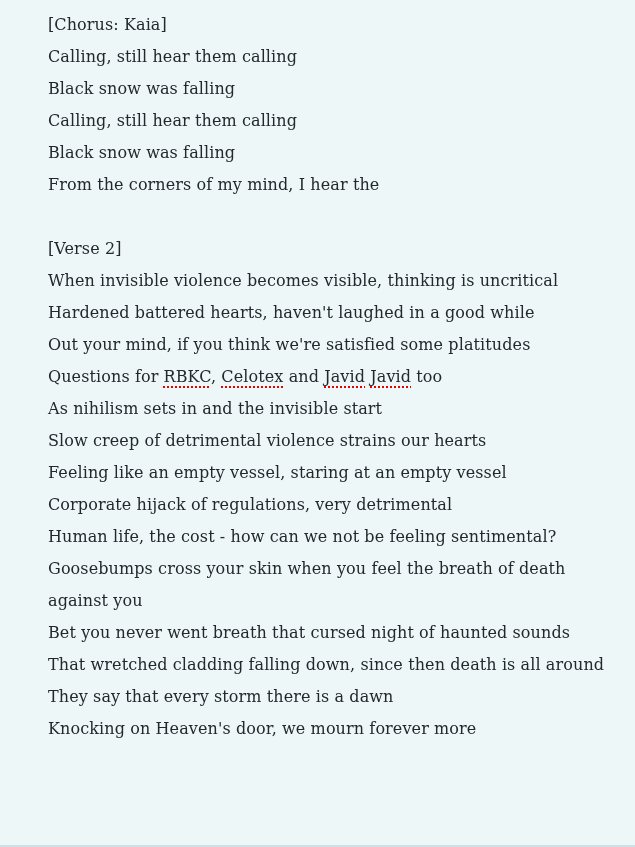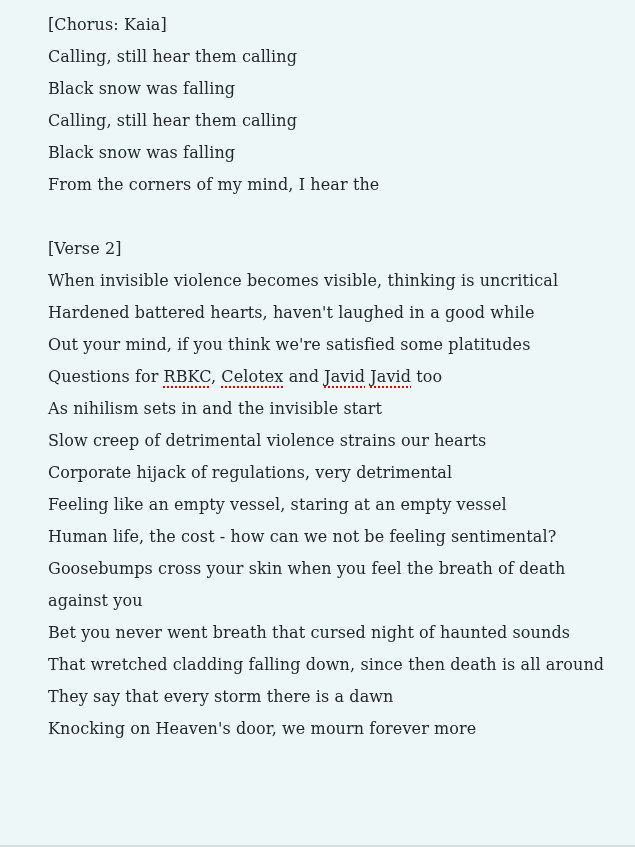--- a/index.html
+++ b/index.html
@@ -58,22 +58,22 @@
     <div class="lyric-line">Black snow was falling</div>
     <div class="lyric-line">From the corners of my mind, I hear the</div>
     <div class="section-spacer"></div>
     <div class="lyric-line">[Verse 2]</div>
     <div class="lyric-line">When invisible violence becomes visible, thinking is uncritical</div>
     <div class="lyric-line">Hardened battered hearts, haven't laughed in a good while</div>
     <div class="lyric-line">Out your mind, if you think we're satisfied some platitudes</div>
     <div class="lyric-line">Questions for <span class="misspell">RBKC</span>, <span class="misspell">Celotex</span> and <span class="misspell">Javid</span> <span class="misspell">Javid</span> too</div>
     <div class="lyric-line">As nihilism sets in and the invisible start</div>
     <div class="lyric-line">Slow creep of detrimental violence strains our hearts</div>
+    <div class="lyric-line">Feeling like an empty vessel, staring at an empty vessel</div>
     <div class="lyric-line">Corporate hijack of regulations, very detrimental</div>
-    <div class="lyric-line">Feeling like an empty vessel, staring at an empty vessel</div>
     <div class="lyric-line">Human life, the cost - how can we not be feeling sentimental?</div>
     <div class="lyric-line">Goosebumps cross your skin when you feel the breath of death against you</div>
     <div class="lyric-line">Bet you never went breath that cursed night of haunted sounds</div>
     <div class="lyric-line">That wretched cladding falling down, since then death is all around</div>
     <div class="lyric-line">They say that every storm there is a dawn</div>
     <div class="lyric-line">Knocking on Heaven's door, we mourn forever more</div>
   </div>
 
 <div class="bottom-edge-divider"></div>
 

